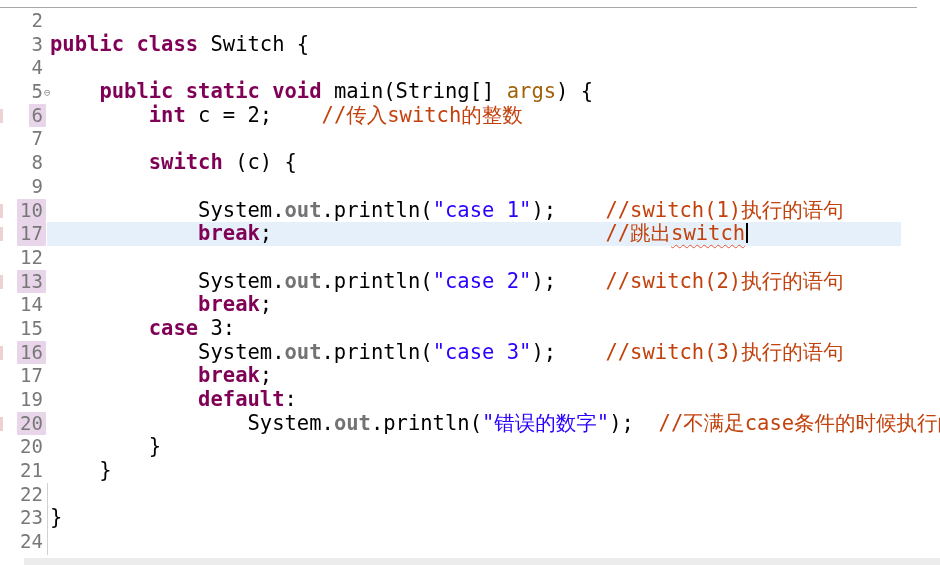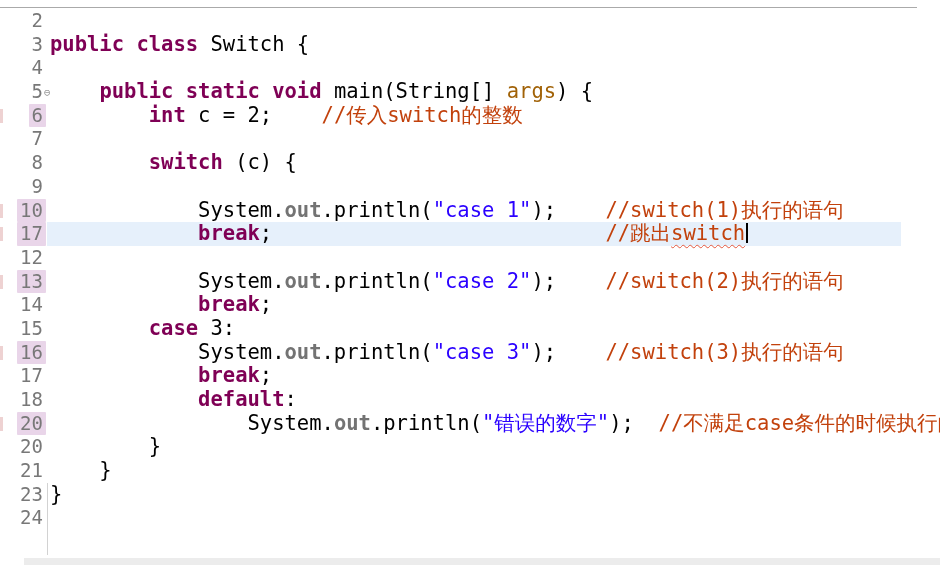--- a/index.html
+++ b/index.html
@@ -42,22 +42,23 @@
       <div class="row"><span class="annot"></span><span class="lnum"><span class="numtext">8</span></span><span class="code"><span class="d">        </span><span class="k">switch</span><span class="d"> (c) {</span></span></div>
       <div class="row"><span class="annot"></span><span class="lnum"><span class="numtext">9</span></span></div>
       <div class="row warn"><span class="annot"></span><span class="lnum"><span class="numtext">10</span></span><span class="code"><span class="d">            System.</span><span class="o">out</span><span class="d">.println(</span><span class="s">"case 1"</span><span class="d">);    </span><span class="c">//switch(1)执行的语句</span></span></div>
       <div class="row warn cur"><span class="annot"></span><span class="lnum"><span class="numtext">17</span></span><span class="code"><span class="d">            </span><span class="k">break</span><span class="d">;                           </span><span class="c">//跳出</span><span class="c sp">switch</span><span class="caret"></span></span></div>
       <div class="row"><span class="annot"></span><span class="lnum"><span class="numtext">12</span></span></div>
       <div class="row warn"><span class="annot"></span><span class="lnum"><span class="numtext">13</span></span><span class="code"><span class="d">            System.</span><span class="o">out</span><span class="d">.println(</span><span class="s">"case 2"</span><span class="d">);    </span><span class="c">//switch(2)执行的语句</span></span></div>
       <div class="row"><span class="annot"></span><span class="lnum"><span class="numtext">14</span></span><span class="code"><span class="d">            </span><span class="k">break</span><span class="d">;</span></span></div>
       <div class="row"><span class="annot"></span><span class="lnum"><span class="numtext">15</span></span><span class="code"><span class="d">        </span><span class="k">case</span><span class="d"> 3:</span></span></div>
       <div class="row warn"><span class="annot"></span><span class="lnum"><span class="numtext">16</span></span><span class="code"><span class="d">            System.</span><span class="o">out</span><span class="d">.println(</span><span class="s">"case 3"</span><span class="d">);    </span><span class="c">//switch(3)执行的语句</span></span></div>
       <div class="row"><span class="annot"></span><span class="lnum"><span class="numtext">17</span></span><span class="code"><span class="d">            </span><span class="k">break</span><span class="d">;</span></span></div>
-      <div class="row"><span class="annot"></span><span class="lnum"><span class="numtext">18</span></span><span class="code"><span class="d">            </span><span class="k">default</span><span class="d">:</span></span></div>
+      <div class="row"><span class="annot"></span><span class="lnum"><span class="numtext">19</span></span><span class="code"><span class="d">            </span><span class="k">default</span><span class="d">:</span></span></div>
       <div class="row warn"><span class="annot"></span><span class="lnum"><span class="numtext">20</span></span><span class="code"><span class="d">                System.</span><span class="o">out</span><span class="d">.println(</span><span class="s">"错误的数字"</span><span class="d">);  </span><span class="c">//不满足case条件的时候执行的语句</span></span></div>
       <div class="row"><span class="annot"></span><span class="lnum"><span class="numtext">20</span></span><span class="code"><span class="d">        }</span></span></div>
       <div class="row"><span class="annot"></span><span class="lnum"><span class="numtext">21</span></span><span class="code"><span class="d">    }</span></span></div>
+      <div class="row"><span class="annot"></span><span class="lnum"><span class="numtext">22</span></span><span class="code"></span></div>
       <div class="row"><span class="annot"></span><span class="lnum"><span class="numtext">23</span></span><span class="code"><span class="d">}</span></span></div>
       <div class="row"><span class="annot"></span><span class="lnum"><span class="numtext">24</span></span><span class="code"></span></div>
     </div>
   <div class="gutter-vline"></div>
   <div class="hscrollbar"></div>
 </div>
 
 </body></html>

